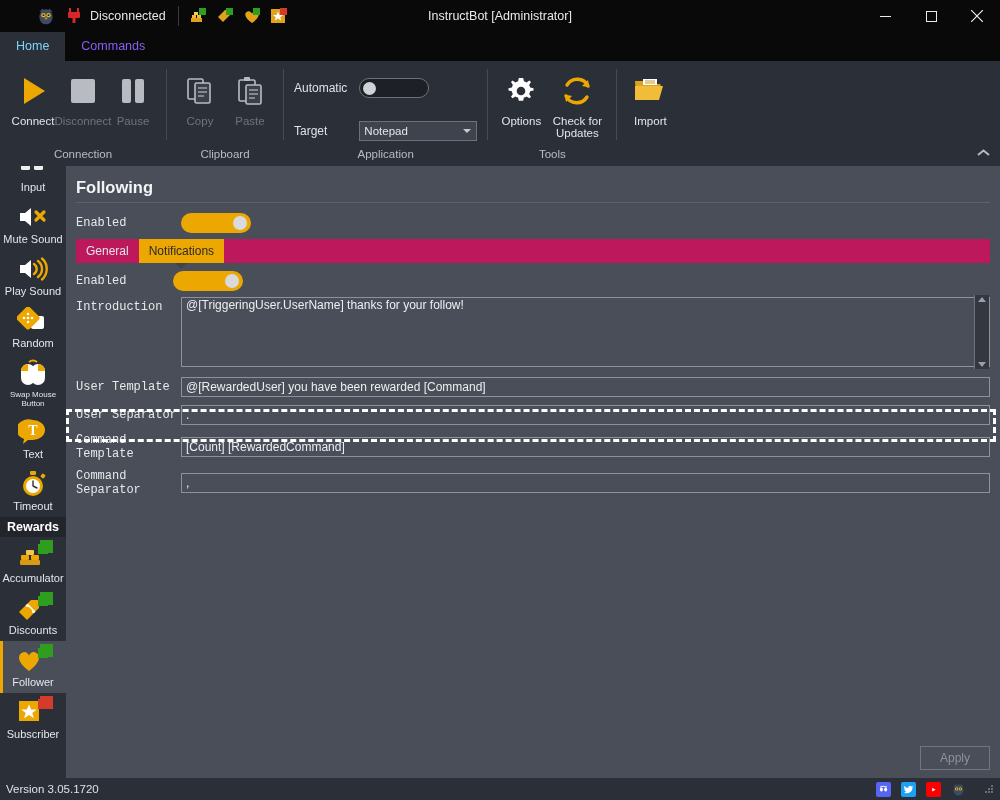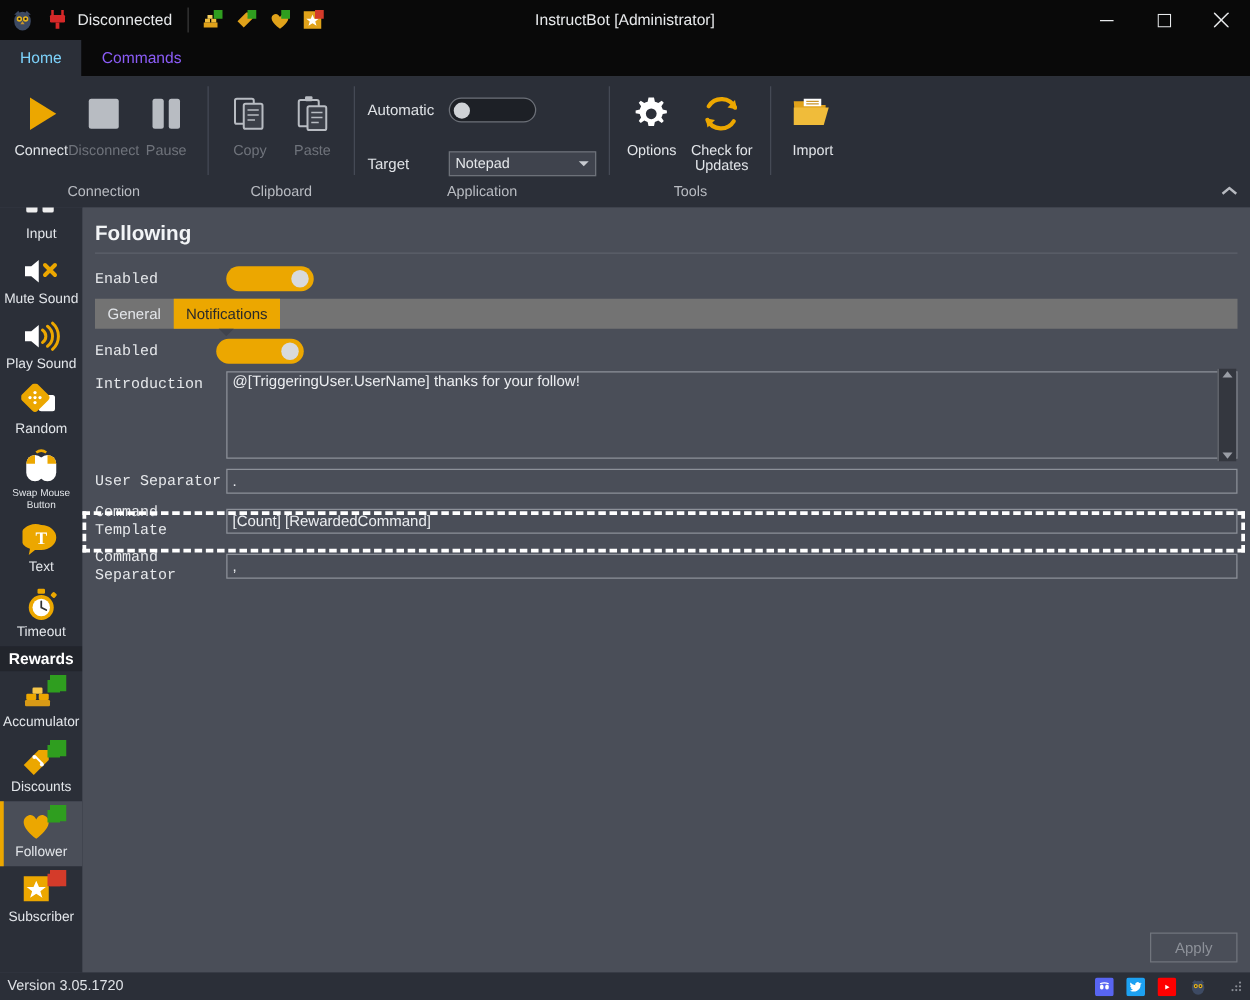--- a/index.html
+++ b/index.html
@@ -10,20 +10,21 @@
     font-size: 12px;
     color: #d6d9de;
     overflow: hidden;
     position: relative;
   }
   
   #titlebar {
     height: 32px; background: #090909;
     display: flex; align-items: center;
     position: relative;
+    padding-left: 28px;
   }
   .qa-logo { width: 26px; height: 26px; margin-left: 5px; display:flex; align-items:center; justify-content:center; }
   .plug-icon { width: 18px; height: 20px; margin-left: 6px; position: relative; display:flex;align-items:center;justify-content:center;}
   .disc-text { font-size: 12.5px; color: #e6e8ea; margin-left: 7px; }
   .qa-sep { width:1px; height:20px; background:#3a3a3a; margin:0 10px 0 12px; }
   .qa-icons { display: flex; gap: 9px; align-items:center; }
   .qa-ic { width: 18px; height: 18px; position: relative; }
   #title-text {
     position: absolute; left: 0; right: 0; text-align: center;
     font-size: 12.5px; color: #e8eaec; pointer-events: none;
@@ -80,21 +81,21 @@
   #content { flex:1; background:#4a4e58; display:flex; flex-direction:column; position:relative; }
   #content-inner { padding: 12px 10px 0 10px; flex:1; position:relative; }
   #page-title { font-size: 16.5px; font-weight: bold; color:#f2f4f6; padding-bottom: 5px; }
   .title-rule { height:1px; background:#5d616b; margin-bottom:10px; }
   .row { display:flex; align-items:center; margin-bottom: 6px; }
   .row-lbl { width: 105px; font-size: 12px; color:#e6e8eb; flex:0 0 105px;font-family:Liberation Mono, monospace; }
   .toggle-lg { width: 70px; height: 20px; border-radius: 10px; background:#eca700; position: relative; }
   .toggle-lg .knob { position:absolute; right: 4px; top: 3px; width: 14px; height: 14px; border-radius:50%; background:#d8dadd; }
 
   
-  .tabstrip { background:#737373; height: 24px; display:flex; align-items:stretch; margin: 6px 0 8px 0; position:relative;}
+  .tabstrip { background:#be185d; height: 24px; display:flex; align-items:stretch; margin: 6px 0 8px 0; position:relative;}
   .tab { padding: 0 10px; display:flex; align-items:center; font-size:12px; color:#e3e6ea; }
   .tab.active { background:#eca700; color:#2a2a2a; position:relative; }
   .tab.active::after {
     content:''; position:absolute; left:50%; bottom:-6px; transform:translateX(-50%);
     width:0;height:0;border-left:6px solid transparent;border-right:6px solid transparent;border-top:6px solid #3f434d;
   }
 
   .field {
     flex:1; background:#4a4e58; border:1px solid #8d9199; height: 20px;
     display:flex; align-items:center; padding:0 4px; font-size:12px; color:#eceef1;
@@ -515,20 +516,26 @@
         <div class="row-lbl" style="padding-top:3px;">Introduction</div>
         <div class="textarea">
           <div class="ta-text">@[TriggeringUser.UserName] thanks for your follow!</div>
           <div class="ta-scroll">
             <div class="ta-arrow-up"></div>
             <div class="ta-arrow-dn"></div>
           </div>
         </div>
       </div>
 
+      <div class="row" style="margin-top:10px;">
+        <div class="row-lbl">User Template</div>
+        <div class="field">
+            <span>@[RewardedUser] you have been rewarded [Command]</span>
+          </div>
+      </div>
 
       <div class="row" style="margin-top:8px;">
         <div class="row-lbl">User Separator</div>
         <div class="field">
             <span>.</span>
           </div>
       </div>
 
       <div class="row" style="margin-top:8px;">
         <div class="row-lbl">Command Template</div>

